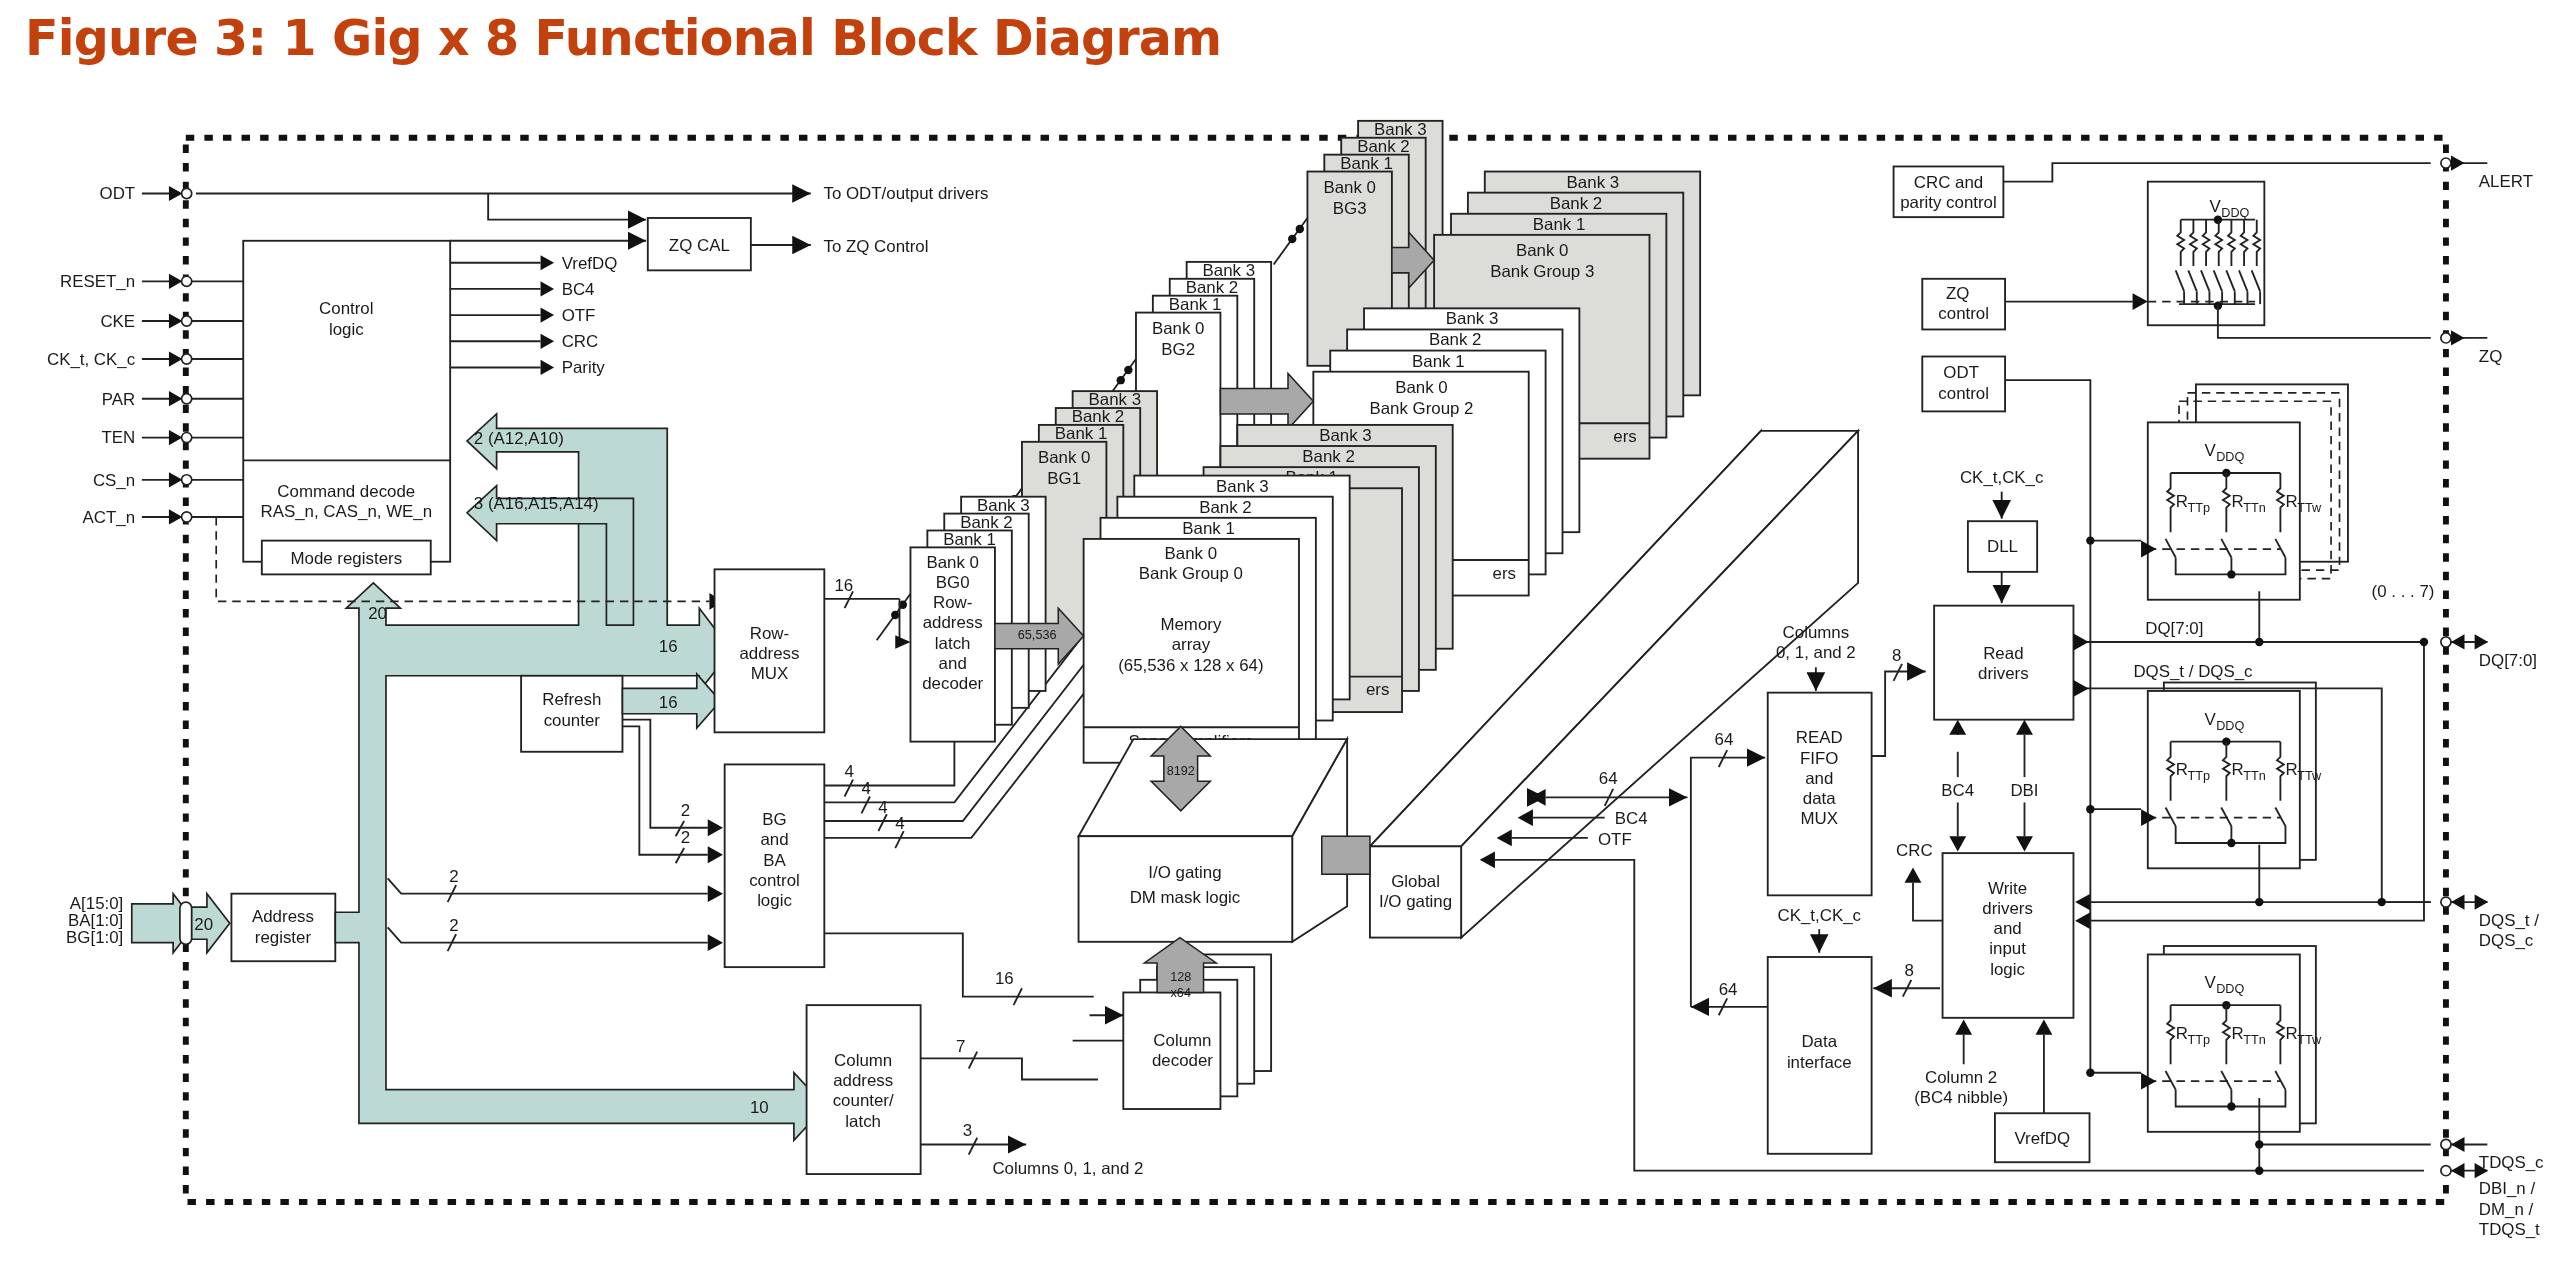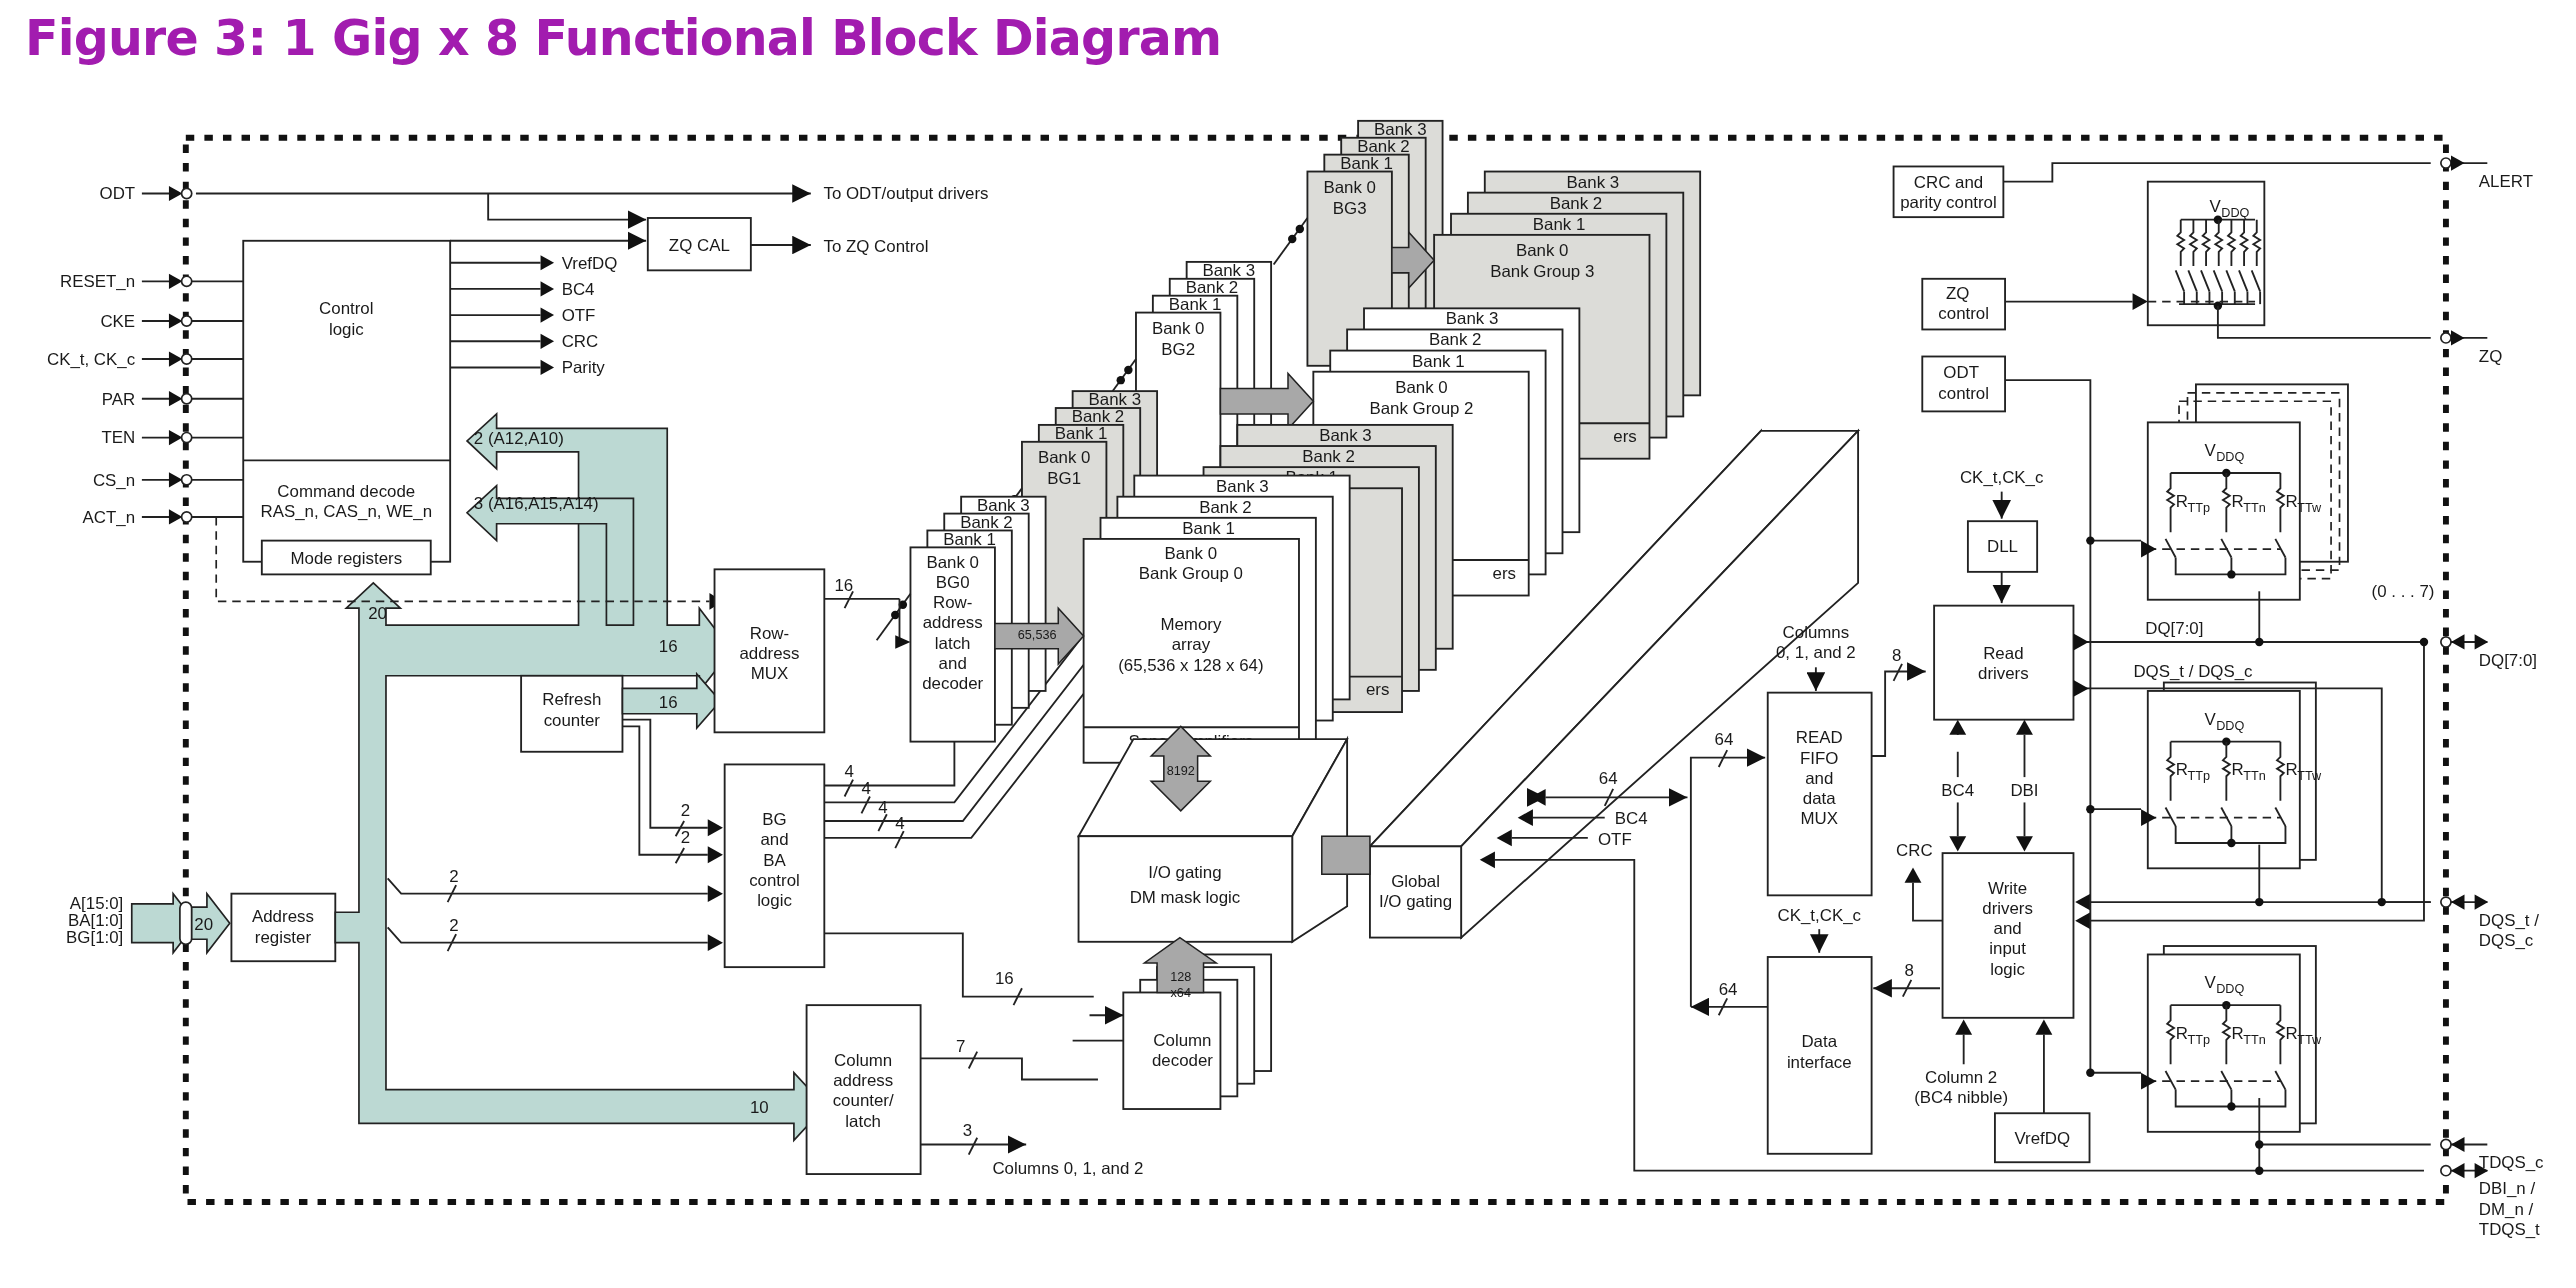--- a/index.html
+++ b/index.html
@@ -1,17 +1,17 @@
 <!DOCTYPE html>
 <html style="font-size:13.5px"><head>
 <meta charset="utf-8">
 <style>
   html,body{margin:0;padding:0;background:#ffffff;}
   body{width:2576px;height:1289px;overflow:hidden;position:relative;font-family:"Liberation Sans",sans-serif;}
-  #title{position:absolute;left:25px;top:10px;font-family:"DejaVu Sans",sans-serif;font-weight:bold;font-size:49px;color:#a21caf;letter-spacing:-0.8px;margin:0;}
+  #title{position:absolute;left:25px;top:10px;font-family:"DejaVu Sans",sans-serif;font-weight:bold;font-size:49px;color:#c2410c;letter-spacing:-0.8px;margin:0;}
   svg{position:absolute;left:0;top:0;}
   svg text{font-family:"Liberation Sans",sans-serif;fill:#1a1a1a;}
   .t{font-size:20px;}
   .ts{font-size:15px;}
   .box{fill:#ffffff;stroke:#222;stroke-width:2.2;}
   .gbox{fill:#dcdcd8;stroke:#222;stroke-width:2.2;}
   .dk{fill:#a8a8a8;stroke:#222;stroke-width:1.8;}
   .bus{fill:#bcd9d3;stroke:#222;stroke-width:2;}
   .ln{fill:none;stroke:#222;stroke-width:2.2;}
   .dash{fill:none;stroke:#222;stroke-width:2;stroke-dasharray:10 7;}

